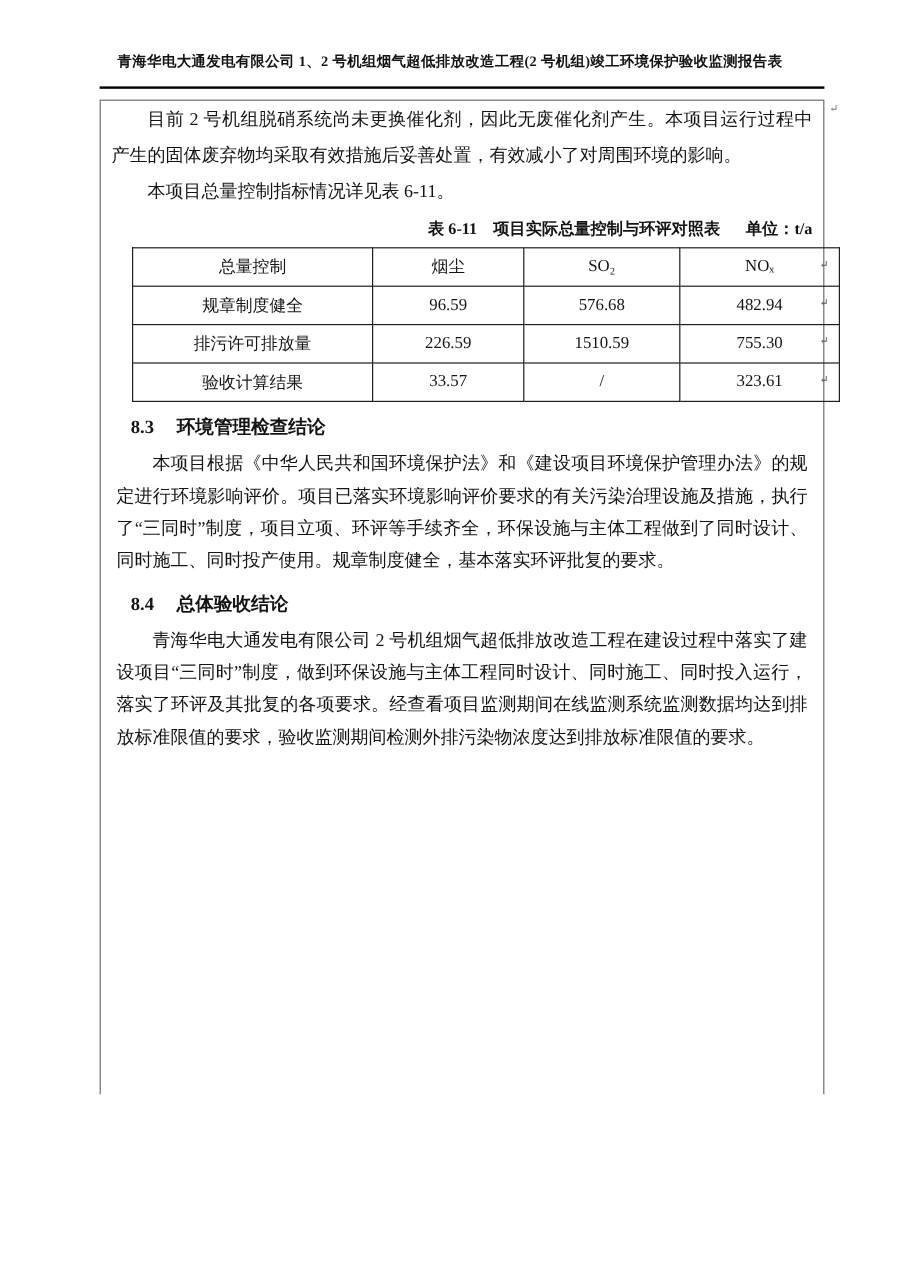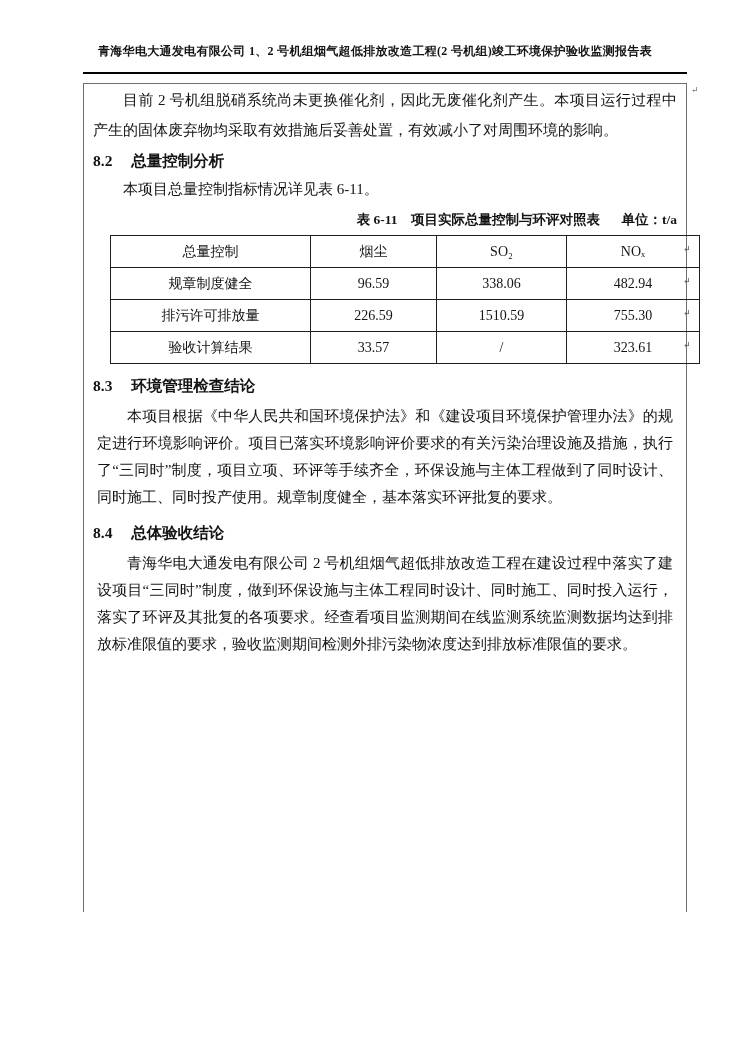--- a/index.html
+++ b/index.html
@@ -33,21 +33,21 @@
     margin:0;
     font-size:15px;line-height:30px;
     text-indent:2em;text-align:justify;
   }
   h2.sec{
     margin:3px 0 0 0;
     font-size:15.5px;font-weight:bold;
     line-height:26px;
   }
   h2.sec .sec-number{margin-right:15px;}
-  h2.sec.gap{margin-top:9px;}
+  h2.sec.gap{margin-top:9px;margin-left:16px;}
   .sub-line{
     margin:0;
     font-size:15px;line-height:30px;
     text-indent:2em;
   }
   .table-caption{
     margin:3px 0 2px 0;
     text-align:right;
     font-size:13.5px;font-weight:bold;
     line-height:26px;
@@ -98,24 +98,20 @@
   <div class="doc-header">青海华电大通发电有限公司 1、2 号机组烟气超低排放改造工程(2 号机组)竣工环境保护验收监测报告表</div>
 
   <div class="header-rule"></div>
 
   <span class="stray-mark">↵</span>
 
   <div class="content-box">
 
     <p class="intro-para">目前 2 号机组脱硝系统尚未更换催化剂，因此无废催化剂产生。本项目运行过程中产生的固体废弃物均采取有效措施后妥善处置，有效减小了对周围环境的影响。</p>
 
-    <h2 class="sec">
-      <span class="sec-number">8.2</span>
-      <span class="sec-title">总量控制分析</span>
-    </h2>
 
     <p class="sub-line">本项目总量控制指标情况详见表 6-11。</p>
 
     <div class="table-caption">
       <span>表 6-11　项目实际总量控制与环评对照表</span>
       <span class="caption-unit">单位：t/a</span>
     </div>
 
     <div class="table-wrap">
       <table class="totals">
@@ -130,21 +126,21 @@
             <th>总量控制</th>
             <th>烟尘</th>
             <th>SO₂</th>
             <th>NOₓ</th>
           </tr>
         </thead>
         <tbody>
           <tr>
             <td>规章制度健全</td>
             <td>96.59</td>
-            <td>338.06</td>
+            <td>576.68</td>
             <td>482.94</td>
           </tr>
           <tr>
             <td>排污许可排放量</td>
             <td>226.59</td>
             <td>1510.59</td>
             <td>755.30</td>
           </tr>
           <tr>
             <td>验收计算结果</td>

